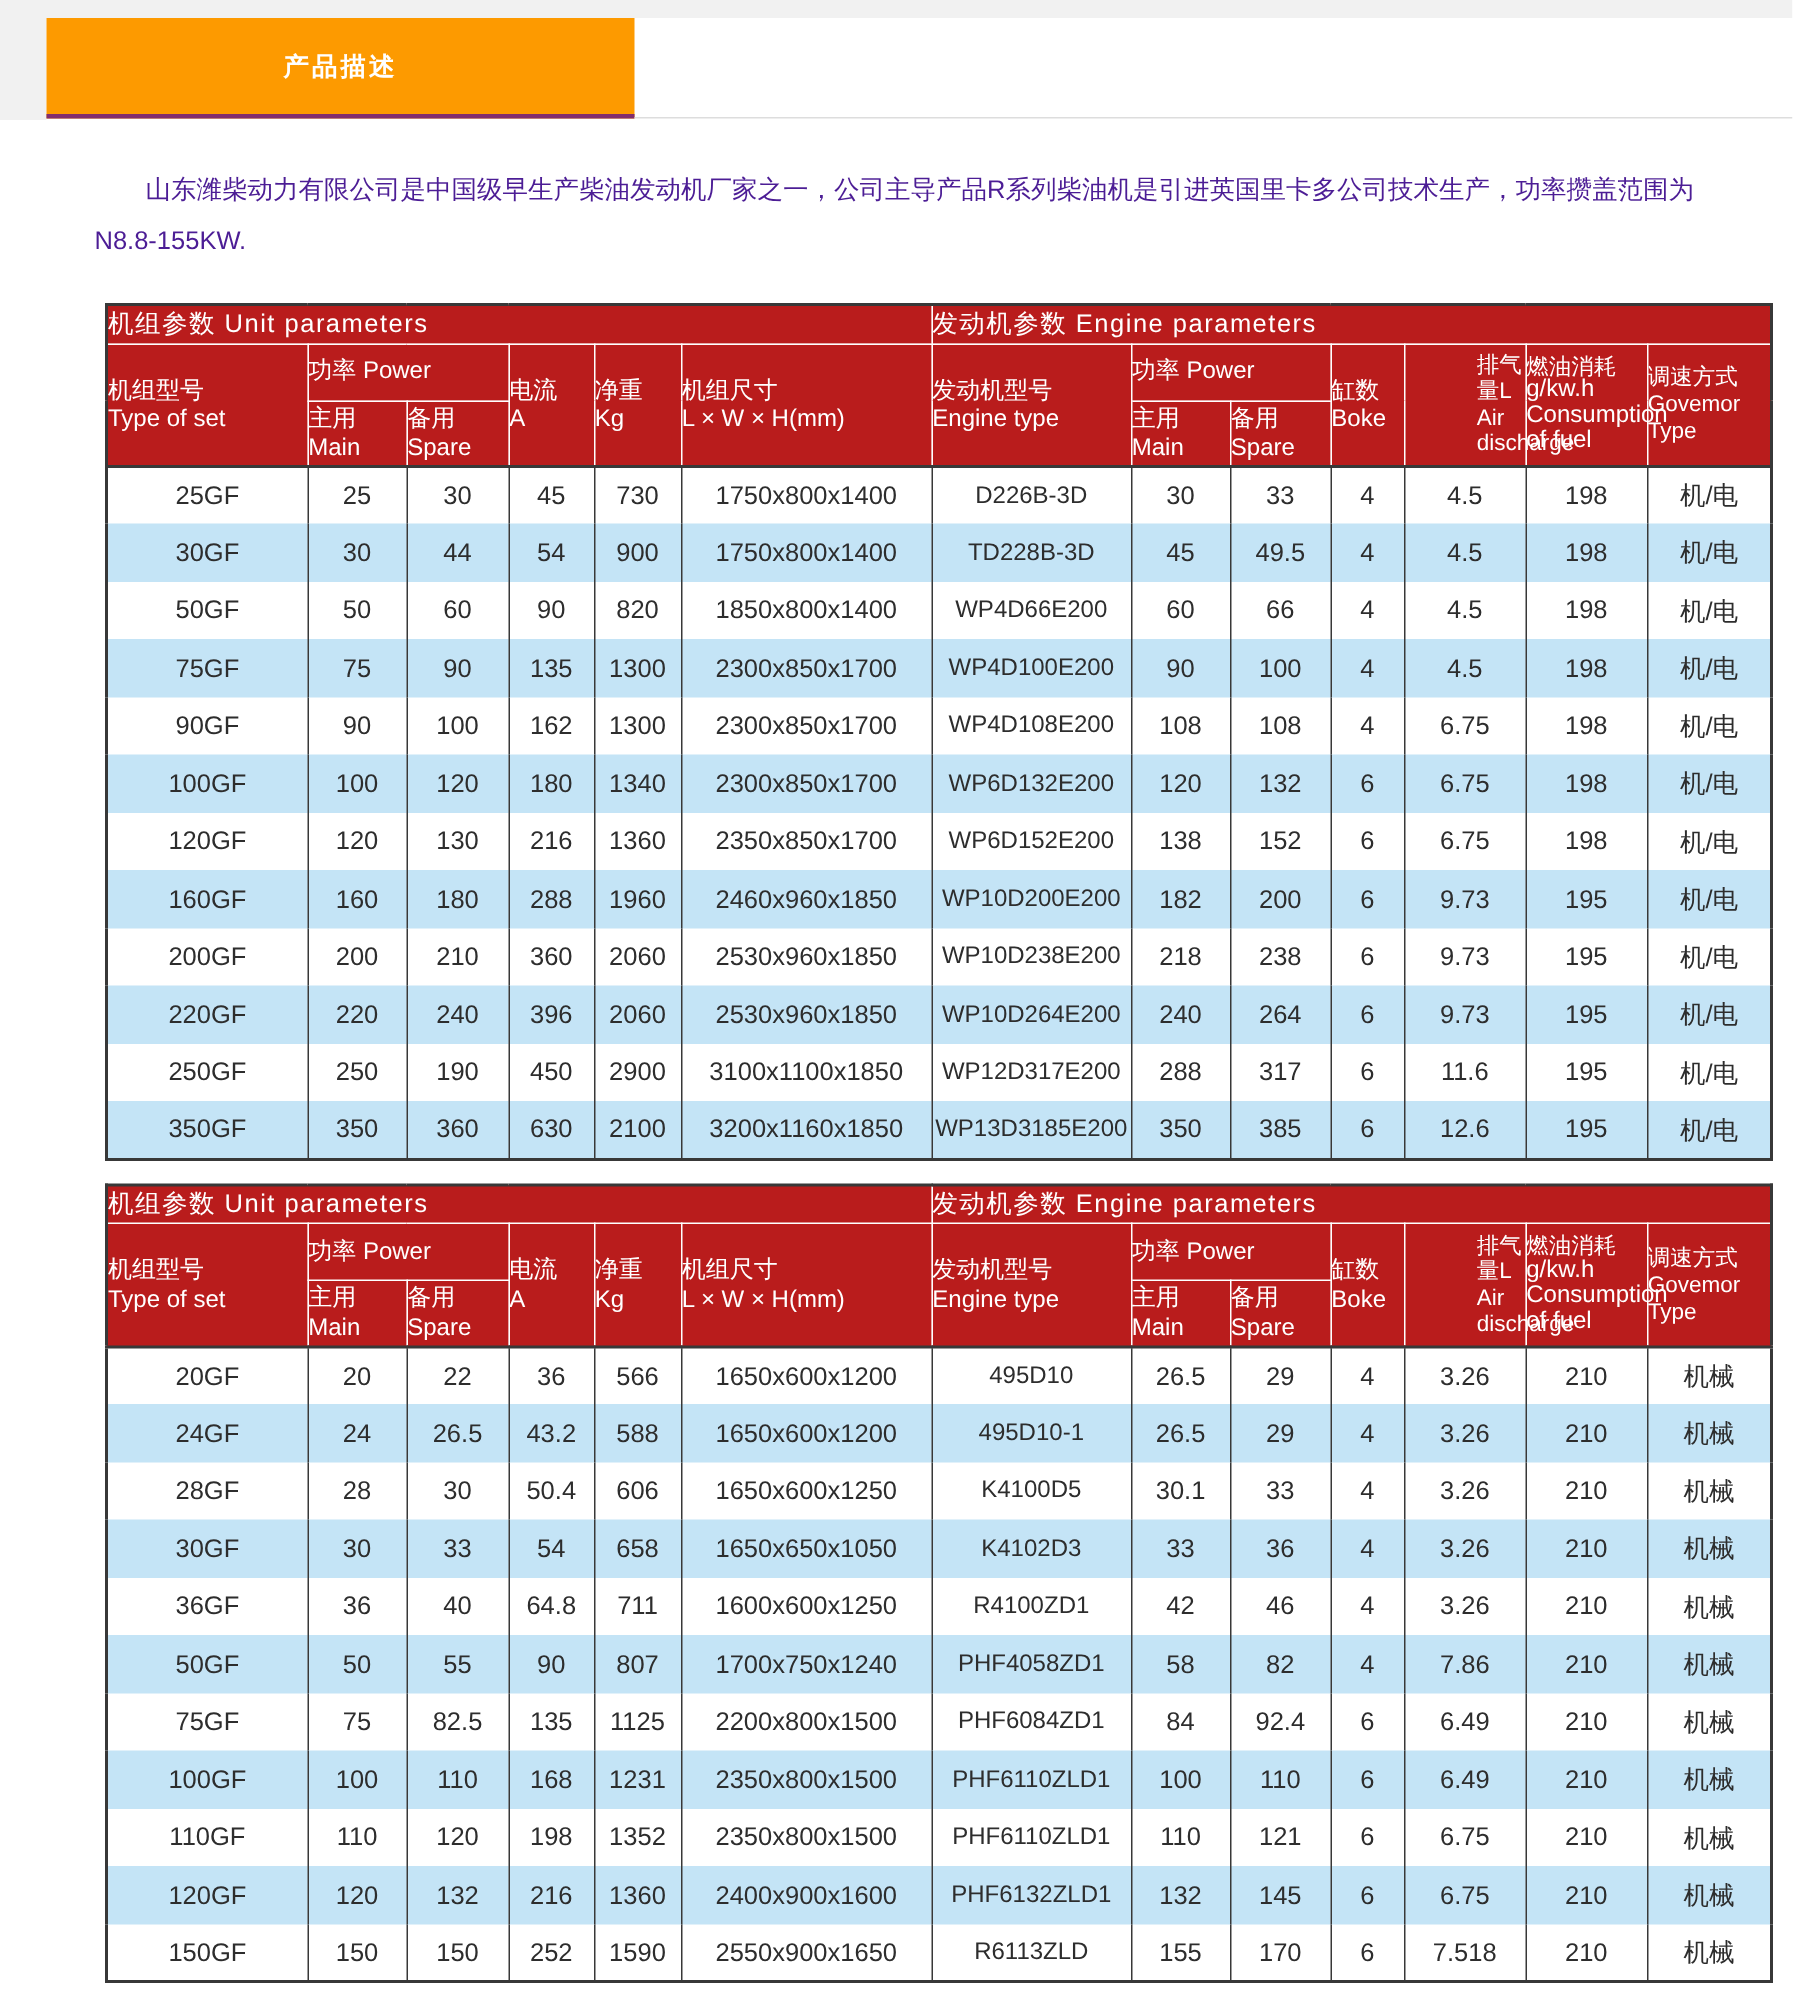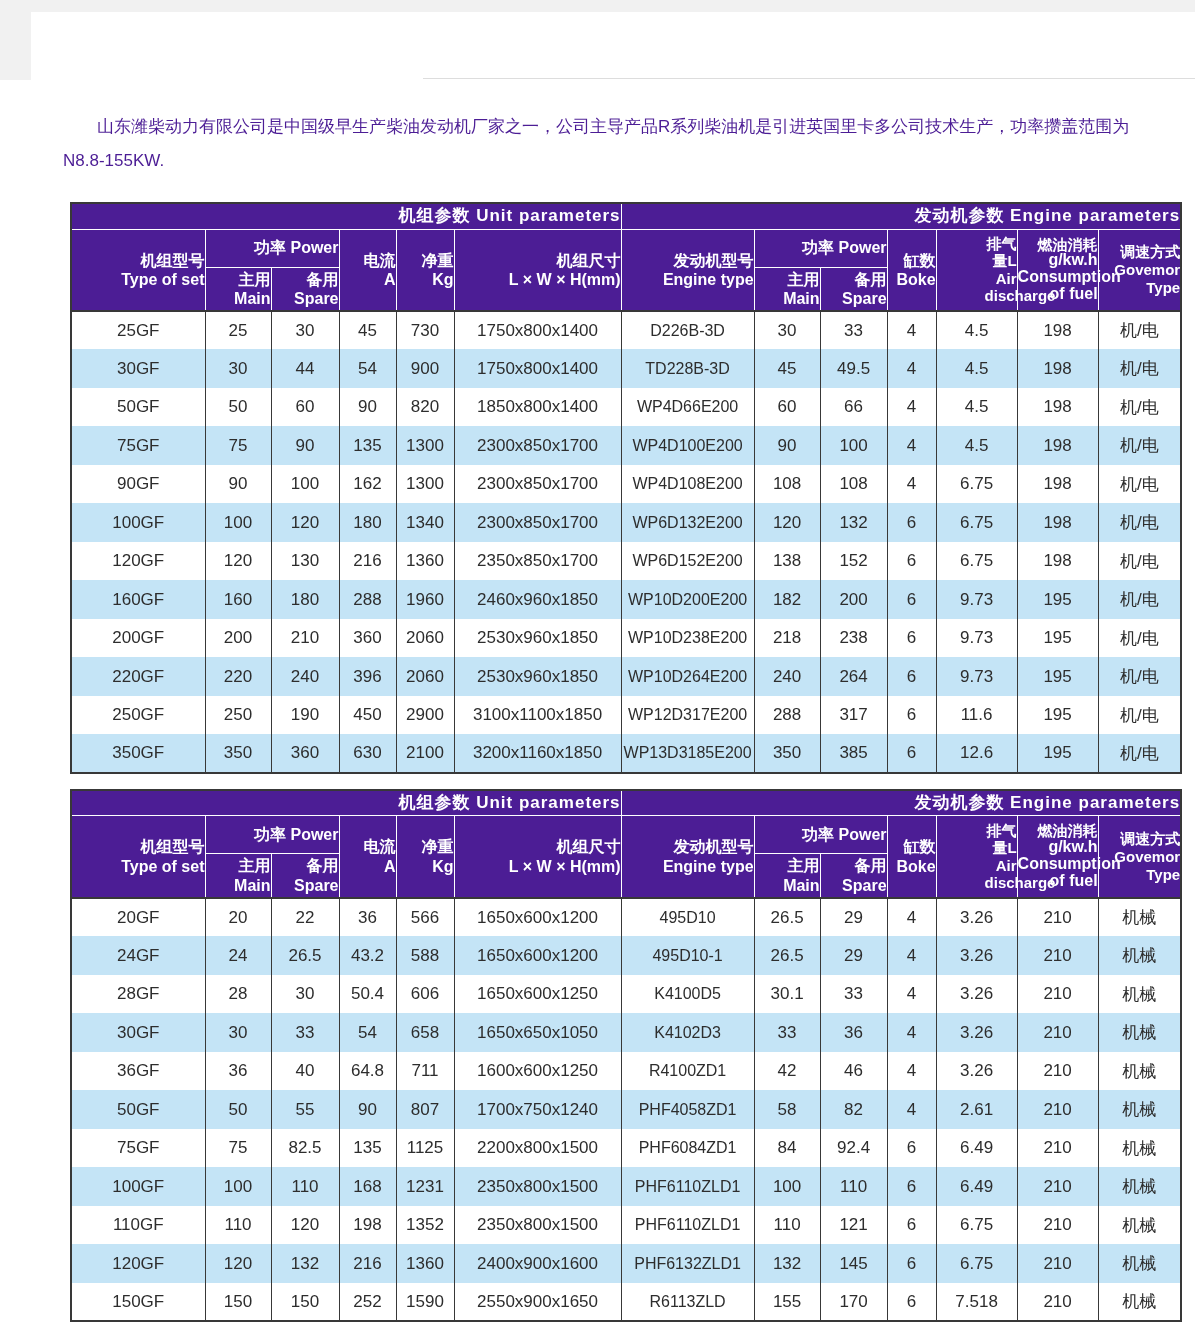--- a/index.html
+++ b/index.html
@@ -29,22 +29,22 @@
   
   .tables { margin:24px 0 40px 70px; width:1110px; }
   table.spec {
     width:1110px; border-collapse:collapse; table-layout:fixed;
     border:2px solid #383838;
   }
   table.spec.t2 { margin-top:15px; }
 
   thead { border-bottom:2px solid #383838; }
   thead th {
-    background:#4c1d95; color:#fff; border:1px solid #fff;
-    font-weight:bold; text-align:right; vertical-align:middle;
+    background:#b91c1c; color:#fff; border:1px solid #fff;
+    font-weight:normal; text-align:left; vertical-align:middle;
     line-height:1.2; font-size:16px; padding:2px 0;
   }
   tr.band th { height:26px; font-size:17px; padding:0; letter-spacing:1px; }
   tr.hrow1 th { height:38px; }
   tr.hrow2 th { height:38px; }
   thead th.disp { font-size:15px; line-height:1.15;padding-left:48px; }
   thead th.gov  { font-size:15px; line-height:1.2; }
   thead th.fuel { font-size:15px; line-height:1.05; }
   thead th.fuel .sub { font-size:16px; }
 
@@ -55,20 +55,23 @@
   }
   tbody td:nth-child(7) { font-size:16px; }
   tbody tr.alt { background:#c4e4f6; }
 </style>
 </head>
 <body>
 
 <div class="header-zone">
   <div class="top-strip"></div>
   <div class="left-strip"></div>
+  <div class="tab">
+    <span>产品描述</span>
+  </div>
   <div class="header-rule"></div>
 </div>
 
 <div class="desc">
   <div class="l1">山东潍柴动力有限公司是中国级早生产柴油发动机厂家之一，公司主导产品R系列柴油机是引进英国里卡多公司技术生产，功率攒盖范围为N8.8-155KW.</div>
 </div>
 
 <div class="tables">
 
   <table class="spec t1">
@@ -417,21 +420,21 @@
           <td>50GF</td>
           <td>50</td>
           <td>55</td>
           <td>90</td>
           <td>807</td>
           <td>1700x750x1240</td>
           <td>PHF4058ZD1</td>
           <td>58</td>
           <td>82</td>
           <td>4</td>
-          <td>2.61</td>
+          <td>7.86</td>
           <td>210</td>
           <td>机械</td>
         </tr>
         <tr>
           <td>75GF</td>
           <td>75</td>
           <td>82.5</td>
           <td>135</td>
           <td>1125</td>
           <td>2200x800x1500</td>

